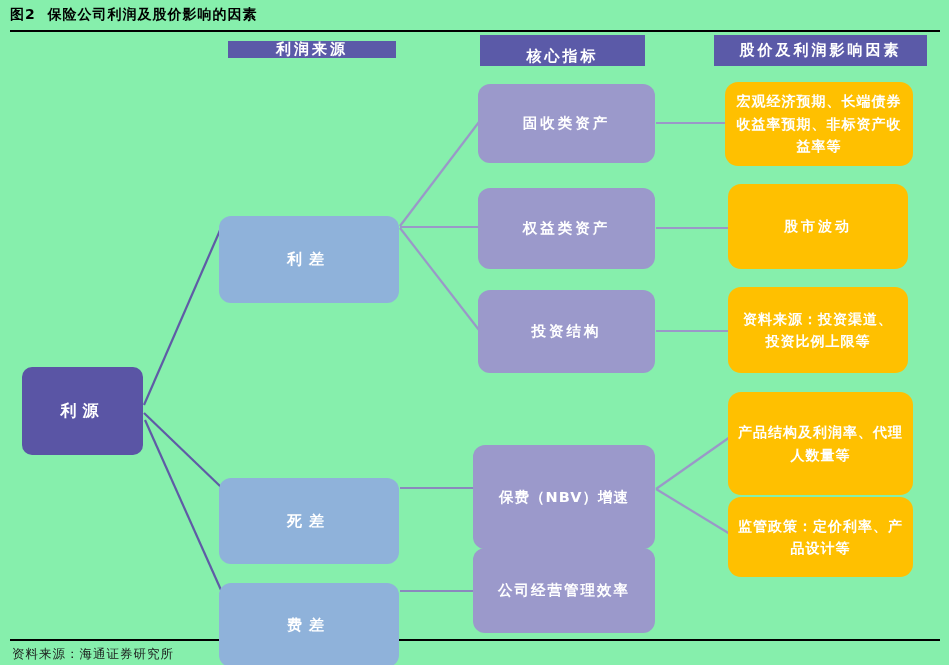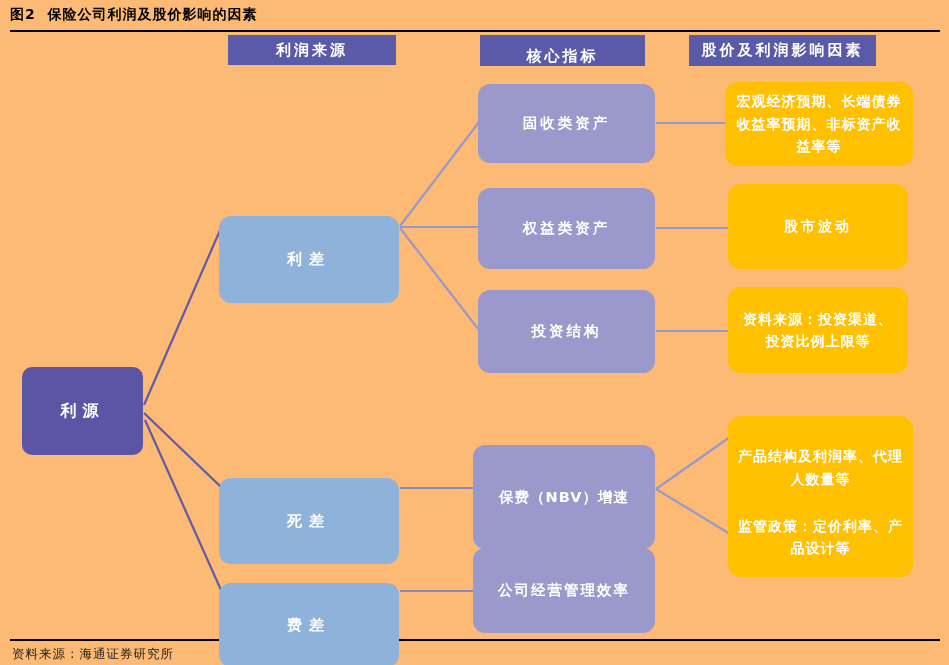--- a/index.html
+++ b/index.html
@@ -5,21 +5,21 @@
   html, body {
     margin: 0;
     padding: 0;
     background: #ffffff;
     font-family: "DejaVu Sans", "Liberation Sans", sans-serif;
   }
   .page {
     position: relative;
     width: 949px;
     height: 665px;
-    background: #fdba74;
+    background: #86efac;
     overflow: hidden;
   }
   .fig-title {
     position: absolute;
     left: 10px;
     top: 6px;
     font-size: 14px;
     font-weight: bold;
     color: #000000;
     letter-spacing: 1px;
@@ -131,27 +131,27 @@
     <line x1="656" y1="228" x2="730" y2="228" stroke="#9a98c8" stroke-width="2.2"></line>
     <line x1="656" y1="331" x2="730" y2="331" stroke="#9a98c8" stroke-width="2.2"></line>
 
     <line x1="400" y1="488" x2="475" y2="488" stroke="#8a88bd" stroke-width="2.2"></line>
     <line x1="400" y1="591" x2="475" y2="591" stroke="#8a88bd" stroke-width="2.2"></line>
 
     <line x1="656" y1="489" x2="730" y2="437" stroke="#9a98c8" stroke-width="2.2"></line>
     <line x1="656" y1="489" x2="730" y2="534" stroke="#9a98c8" stroke-width="2.2"></line>
   </svg>
 
-  <div class="hdr" style="left:228px; top:35px; width:168px; height:30px;">
+  <div class="hdr" style="left:228px; top:41px; width:168px; height:17px;">
     <span>利润来源</span>
   </div>
   <div class="hdr" style="left:480px; top:35px; width:165px; height:31px;align-items:flex-end;">
     <span>核心指标</span>
   </div>
-  <div class="hdr" style="left:689px; top:35px; width:187px; height:31px;">
+  <div class="hdr" style="left:714px; top:35px; width:213px; height:31px;">
     <span>股价及利润影响因素</span>
   </div>
 
   <div class="node root" style="left:22px; top:367px; width:121px; height:88px;">
     <span>利源</span>
   </div>
 
   <div class="node blue" style="left:219px; top:183px; width:180px; height:87px;">
     <span>利差</span>
   </div>
@@ -180,21 +180,21 @@
 
   <div class="node yellow" style="left:725px; top:82px; width:188px; height:84px;">
     <span>宏观经济预期、长端债券收益率预期、非标资产收益率等</span>
   </div>
   <div class="node yellow" style="left:728px; top:184px; width:180px; height:85px; letter-spacing:3px;">
     <span>股市波动</span>
   </div>
   <div class="node yellow" style="left:728px; top:287px; width:180px; height:86px;">
     <span>资料来源：投资渠道、投资比例上限等</span>
   </div>
-  <div class="node yellow" style="left:728px; top:392px; width:185px; height:103px;margin-top:24px;">
+  <div class="node yellow" style="left:728px; top:392px; width:185px; height:103px;">
     <span>产品结构及利润率、代理人数量等</span>
   </div>
   <div class="node yellow" style="left:728px; top:497px; width:185px; height:80px;">
     <span>监管政策：定价利率、产品设计等</span>
   </div>
 
   <div class="rule-bottom"></div>
   <div class="source-note">资料来源：海通证券研究所</div>
 
 </div>

